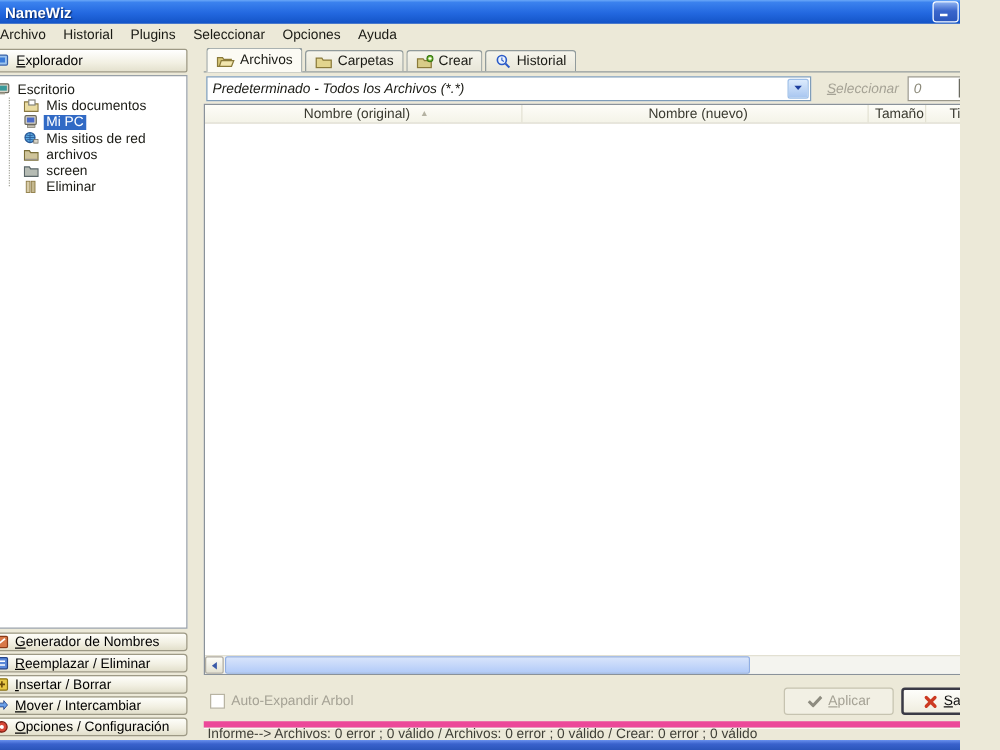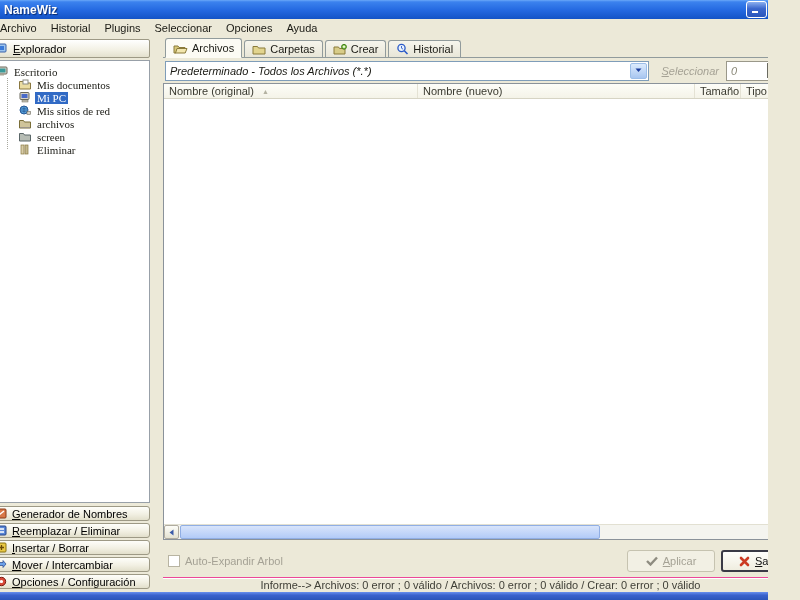--- a/index.html
+++ b/index.html
@@ -32,21 +32,21 @@
 
   
   .sidebar{width:176px;flex:0 0 176px;padding:2px 13px 2px 5px;display:flex;flex-direction:column;}
   .explorer-btn{height:19px;flex:0 0 19px;display:flex;align-items:center;gap:5px;background:linear-gradient(180deg,#FFFFFF,#F2F0E3 60%,#E4E1CE);border:1px solid #9D9985;border-radius:2px;padding-left:3px;font-size:11px;font-family:inherit;}
   .tree-panel{flex:1;margin-top:2px;margin-bottom:3px;background:#fff;border:1px solid #98A0A8;overflow:hidden;padding-top:4px;}
   .tree-row{height:13px;display:flex;align-items:center;gap:4px;padding-left:3px;white-space:nowrap;}
   .tree-row .ticon{flex:0 0 12px;width:12px;height:11px;}
   .tree-children{position:relative;}
   .tree-children::before{content:"";position:absolute;left:14px;top:0;bottom:7px;border-left:1px dotted #A8A89E;}
   .tree-children .tree-row{padding-left:26px;}
-  .tree-label{padding:0 2px;font-family:Liberation Serif, serif;}
+  .tree-label{padding:0 2px;}
   .tree-row.selected .tree-label{background:var(--selection_blue);color:#fff;text-align:center;}
   .task-buttons{display:flex;flex-direction:column;gap:2px;padding-bottom:1px;}
   .task-btn{height:15px;display:flex;align-items:center;gap:5px;background:linear-gradient(180deg,#FEFEFA,#F2F0E3 55%,#E2DfCB);border:1px solid #9D9985;border-radius:3px;padding-left:3px;font-size:11px;font-family:inherit;white-space:nowrap;}
   .task-btn svg{flex:0 0 11px;}
 
   
   .main{flex:1;display:flex;flex-direction:column;min-width:0;padding-right:22px;}
   .tabrow{height:21px;flex:0 0 21px;display:flex;align-items:flex-end;padding-left:2px;border-bottom:1px solid #919B9C;gap:2px;}
   .tab{display:flex;align-items:center;gap:4px;border:1px solid #919B9C;border-bottom:none;border-radius:3px 3px 0 0;padding:0 7px;height:17px;background:linear-gradient(180deg,#F6F5EC,#E8E6D8);position:relative;}
   .tab.active{height:20px;background:#FCFBF4;margin-bottom:-1px;border-bottom:1px solid #FCFBF4;}
@@ -57,42 +57,42 @@
   .combo-value{flex:1;white-space:nowrap;overflow:hidden;}
   .combo-arrow{width:17px;height:16px;margin-right:1px;border:1px solid #9CBEE8;border-radius:2px;background:linear-gradient(180deg,#DCEBFD,#A8C6F0);display:flex;align-items:center;justify-content:center;}
   .sel-label{margin-left:auto;color:var(--disabled_text);margin-right:7px;}
   .sel-input{width:60px;height:20px;border:1px solid #9A988A;background:#fff;display:flex;align-items:center;padding-left:4px;color:#8A8878;}
   .sel-input .val{flex:1;}
   .diag-btn{width:17px;height:15px;margin-right:1px;border:1px solid #6A6A60;background:linear-gradient(135deg,#FFFFFF 0 44%,#3A3A32 44% 56%,#C8C8BE 56%);}
   .edge-btn{width:26px;height:20px;margin-left:4px;margin-right:-21px;border:1px solid #9D9985;border-radius:3px;background:linear-gradient(180deg,#FEFEFA,#E8E6D8);display:flex;align-items:center;padding-left:4px;color:#6A6A5E;font-size:9px;}
 
   .listpanel{flex:1;min-height:0;border:1px solid #8A929A;background:#fff;display:flex;flex-direction:column;}
   .theader{height:15px;flex:0 0 15px;display:flex;background:linear-gradient(180deg,#FDFDF8,#F4F3E8);border-bottom:1px solid #D6D4C4;color:#3A3A30;}
-  .th{display:flex;align-items:center;padding-left:5px;border-right:1px solid #E4E2D4;white-space:nowrap;overflow:hidden;}
+  .th{display:flex;align-items:center;padding-left:5px;border-right:1px solid #E4E2D4;white-space:nowrap;overflow:hidden;justify-content:center;}
   .th.c1{width:254px;}
   .th.c2{width:277px;}
   .th.c3{width:46px;justify-content:flex-start;padding-right:4px;}
   .th.c4{flex:1;border-right:none;}
   .sort{color:#B4B2A2;font-size:7px;margin-left:8px;}
   .tbody{flex:1;background:#fff;}
   .hscroll{height:15px;flex:0 0 15px;display:flex;background:#F4F4EF;border-top:1px solid #E2E0D2;}
   .sarrow{width:15px;height:14px;background:linear-gradient(180deg,#FDFDF8,#E4E2D2);border:1px solid #B0ACa0;border-radius:2px;display:flex;align-items:center;justify-content:center;}
   .strack{flex:1;position:relative;}
   .sthumb{position:absolute;left:1px;top:0;height:14px;width:70%;border:1px solid #90AEE4;border-radius:2px;background:linear-gradient(180deg,#D8E4FB,#B2CBF8);}
 
   .gaprow{height:5px;flex:0 0 5px;}
   .controlsrow{height:32px;flex:0 0 32px;display:flex;align-items:center;padding-left:5px;}
   .checkbox{width:12px;height:12px;border:1px solid #B8B4A2;background:#fff;flex:0 0 12px;}
   .cb-label{margin-left:5px;color:var(--disabled_text);}
   .spacer{flex:1;}
   .btn{height:22px;display:flex;align-items:center;justify-content:center;gap:5px;border-radius:3px;font-size:11px;font-family:inherit;}
   .btn-apply{width:88px;border:1px solid #C6C3B0;background:#F2F0E4;color:var(--disabled_text);}
   .btn-exit{width:74px;margin-left:6px;border:2px solid #3A3A46;background:linear-gradient(180deg,#FEFEFB,#EFEDDF);color:#111;}
 
-  .statusbar{height:15px;flex:0 0 15px;border-top:1px solid #ec4899;box-shadow:inset 0 1px 0 #FFFFFF;display:flex;align-items:center;padding-left:3px;color:var(--status_text);white-space:nowrap;justify-content:center;}
+  .statusbar{height:15px;flex:0 0 15px;border-top:5px solid #ec4899;box-shadow:inset 0 1px 0 #FFFFFF;display:flex;align-items:center;padding-left:3px;color:var(--status_text);white-space:nowrap;}
 
   .taskstrip{position:absolute;left:0;right:0;bottom:0;height:8px;background:linear-gradient(180deg,#6890EE 0%,#3A62CC 40%,var(--taskbar_blue) 100%);}
 </style>
 </head>
 <body>
 
 <div class="viewport">
   <div class="window">
 
     <div class="titlebar">

